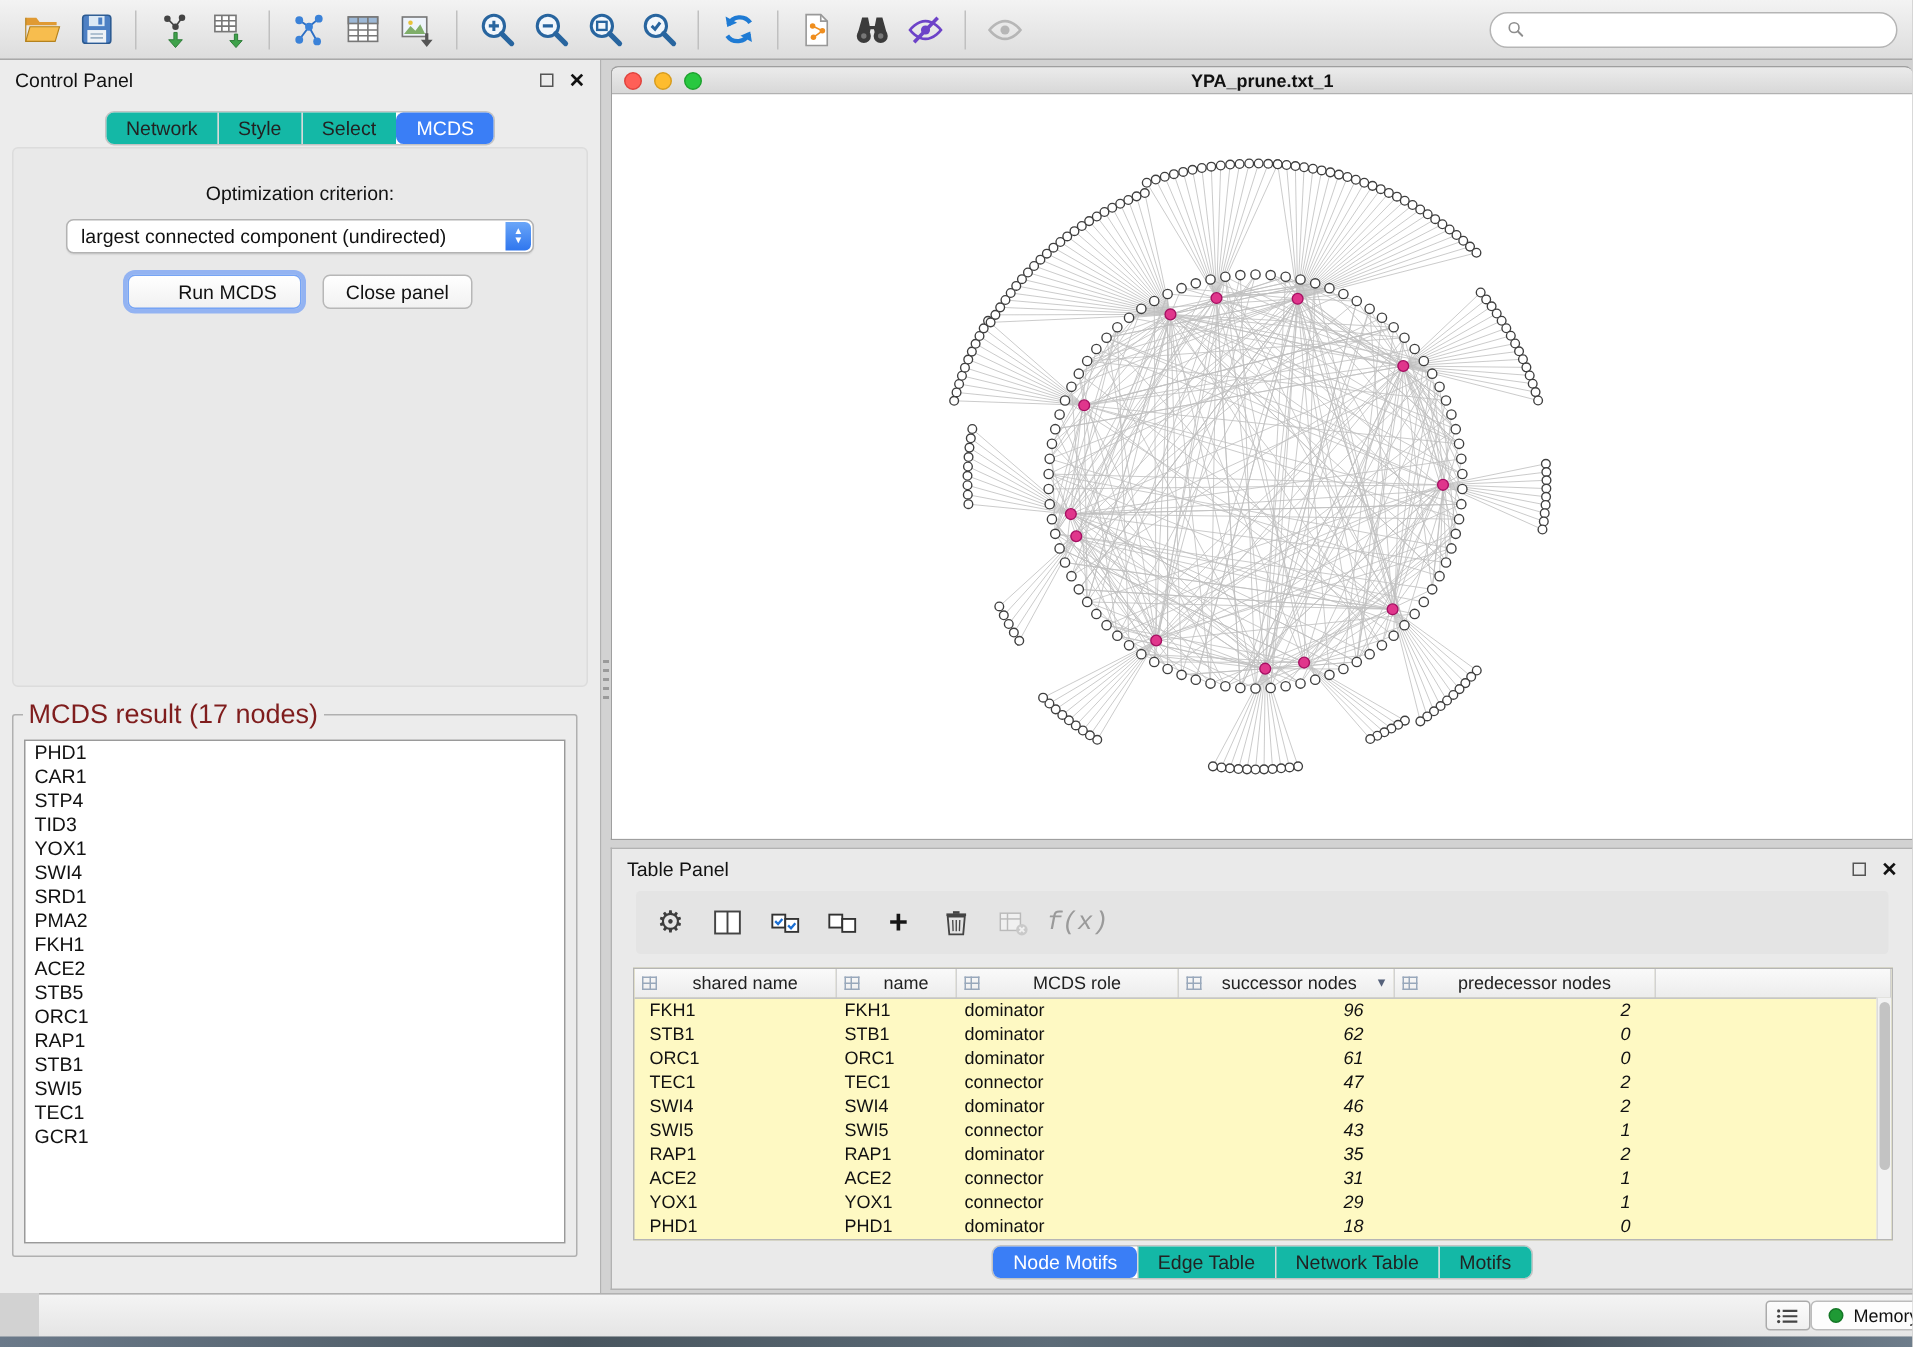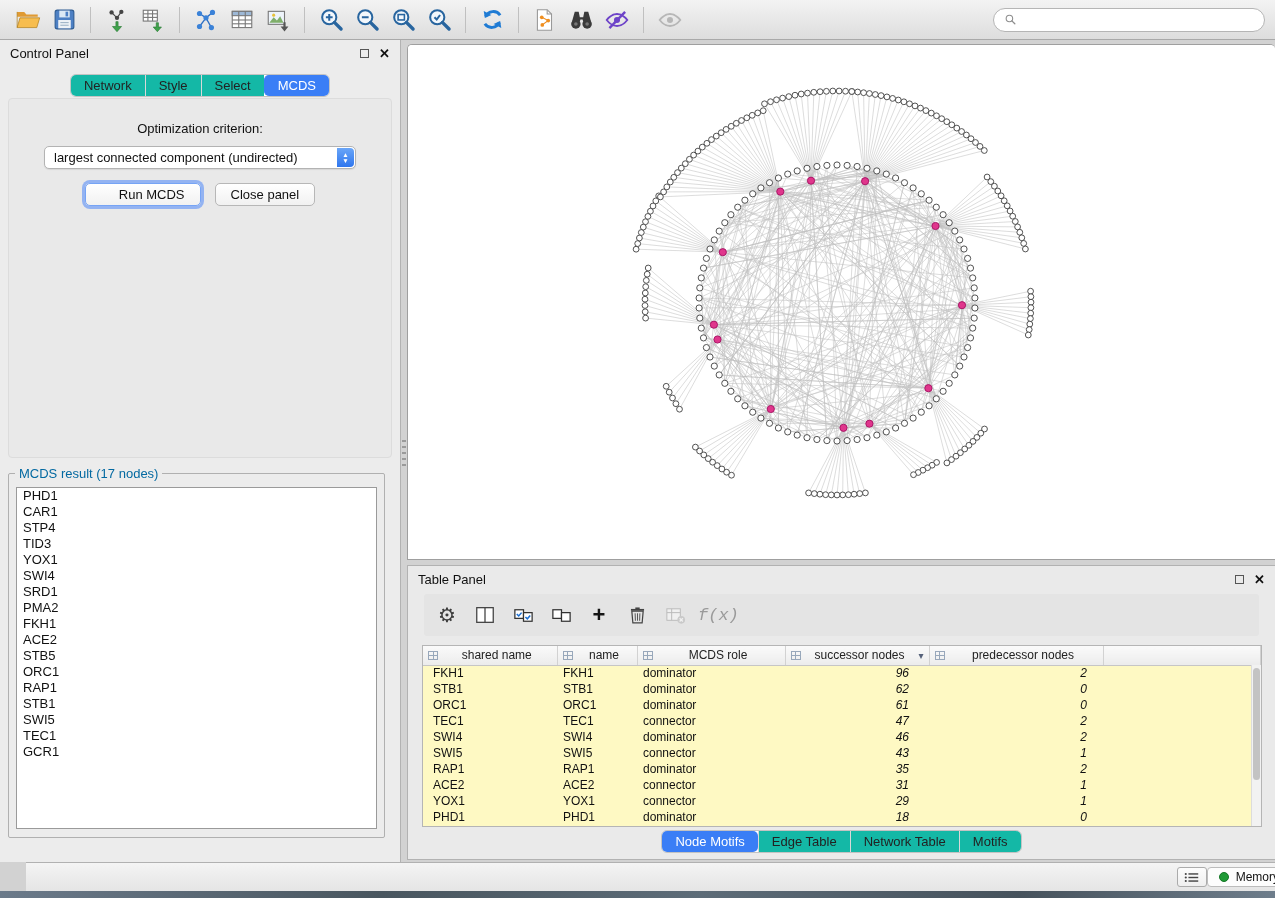--- a/index.html
+++ b/index.html
@@ -46,21 +46,21 @@
     background:linear-gradient(#6aa6f8,#2f76ee); border-radius:0 4px 4px 0; color:#fff;
     display:flex; flex-direction:column; align-items:center; justify-content:center; }
   .mac-select .arrows span { font-size:6.5px; line-height:6px; }
   .btn-row { display:flex; justify-content:center; gap:14px; margin-top:14px; }
   .mac-btn { background:linear-gradient(#ffffff,#f1f1f1); border:1px solid #b7b7b7; border-radius:5px;
     padding:3px 15px; font-size:13px; font-family:inherit; color:#111; cursor:default; }
   .focus-ring { box-shadow:0 0 0 3px rgba(77,135,250,.55); border-color:#76a4f5;padding-left:33px; }
 
   #mcds-fieldset { position:absolute; left:8px; right:15px; top:426px; height:372px;
     border:1px solid #b0b0b0; border-radius:2px; padding:0; }
-  #mcds-fieldset legend { font-size:13px; color:#0369a1; margin-left:6px; padding:0 4px; }
+  #mcds-fieldset legend { font-size:18px; color:#7f1d1d; margin-left:6px; padding:0 4px; }
   #mcds-list { position:absolute; left:7px; right:7px; top:6px; bottom:8px; background:#fff;
     border:1px solid #9a9a9a; overflow:hidden; }
   .mcds-item { height:16px; line-height:16px; font-size:13px; color:#111; padding-left:6px; }
 
   
   #splitter { position:absolute; left:401px; top:40px; width:6px; height:822px; background:#d2d2d2; }
   #splitter .grip { position:absolute; left:1px; top:400px; width:4px; height:26px;
     background:repeating-linear-gradient(#9a9a9a 0 2px, transparent 2px 6px); }
 
   
@@ -333,20 +333,26 @@
           <div class="mcds-item">GCR1</div>
         </div>
     </fieldset>
   </div>
 
   <div id="splitter">
       <div class="grip"></div>
     </div>
 
   <div id="network-window">
+    <div id="net-titlebar">
+      <span class="traffic red"></span>
+      <span class="traffic yellow"></span>
+      <span class="traffic green"></span>
+      <span id="net-title">YPA_prune.txt_1</span>
+    </div>
     <div id="net-canvas">
       <svg id="graph-svg" viewBox="0 0 868 497" width="868" height="497">
           <g stroke="#b0b0b0" stroke-width="0.55" opacity="0.8" fill="none">
             <line x1="370.4" y1="133.0" x2="370.4" y2="383.0"></line>
             <line x1="459.0" y1="392.7" x2="551.7" y2="194.9"></line>
             <line x1="399.0" y1="123.3" x2="302.0" y2="312.0"></line>
             <line x1="295.5" y1="292.9" x2="352.9" y2="142.9"></line>
             <line x1="521.1" y1="155.2" x2="566.9" y2="253.0"></line>
             <line x1="439.1" y1="395.6" x2="468.8" y2="125.9"></line>
             <line x1="295.5" y1="292.9" x2="408.9" y2="121.5"></line>

